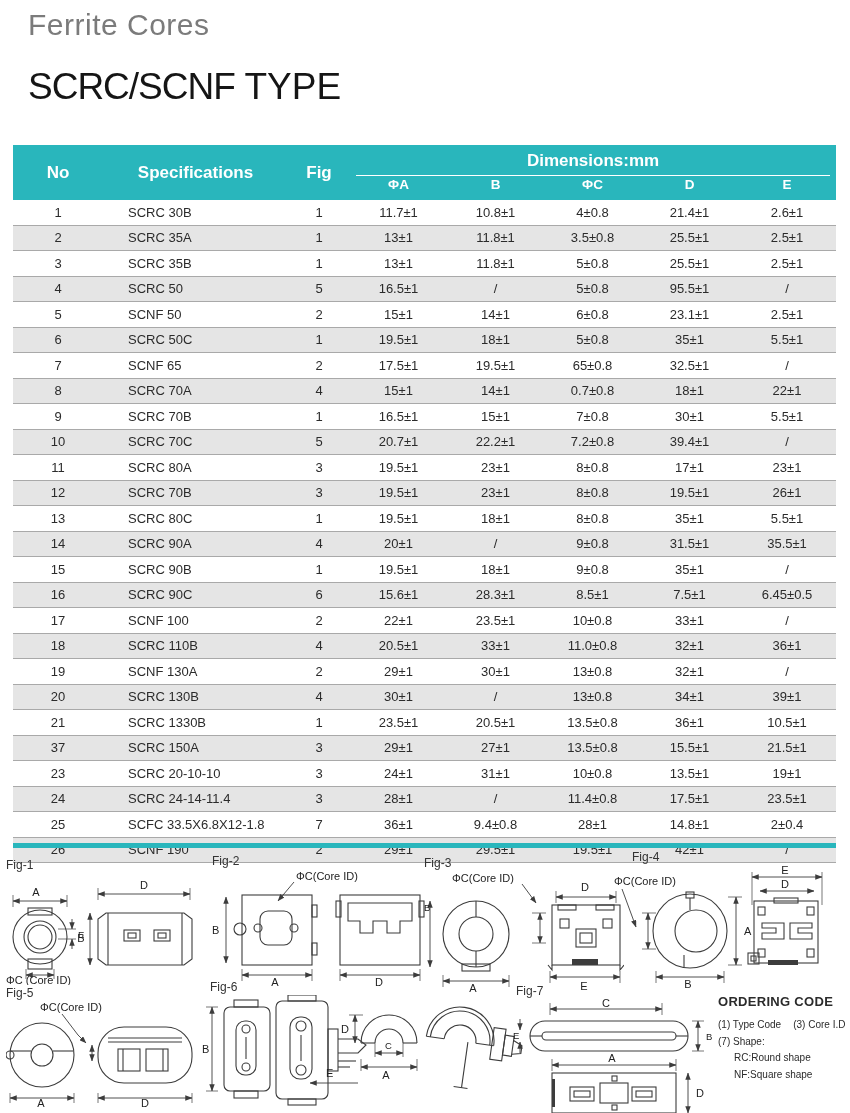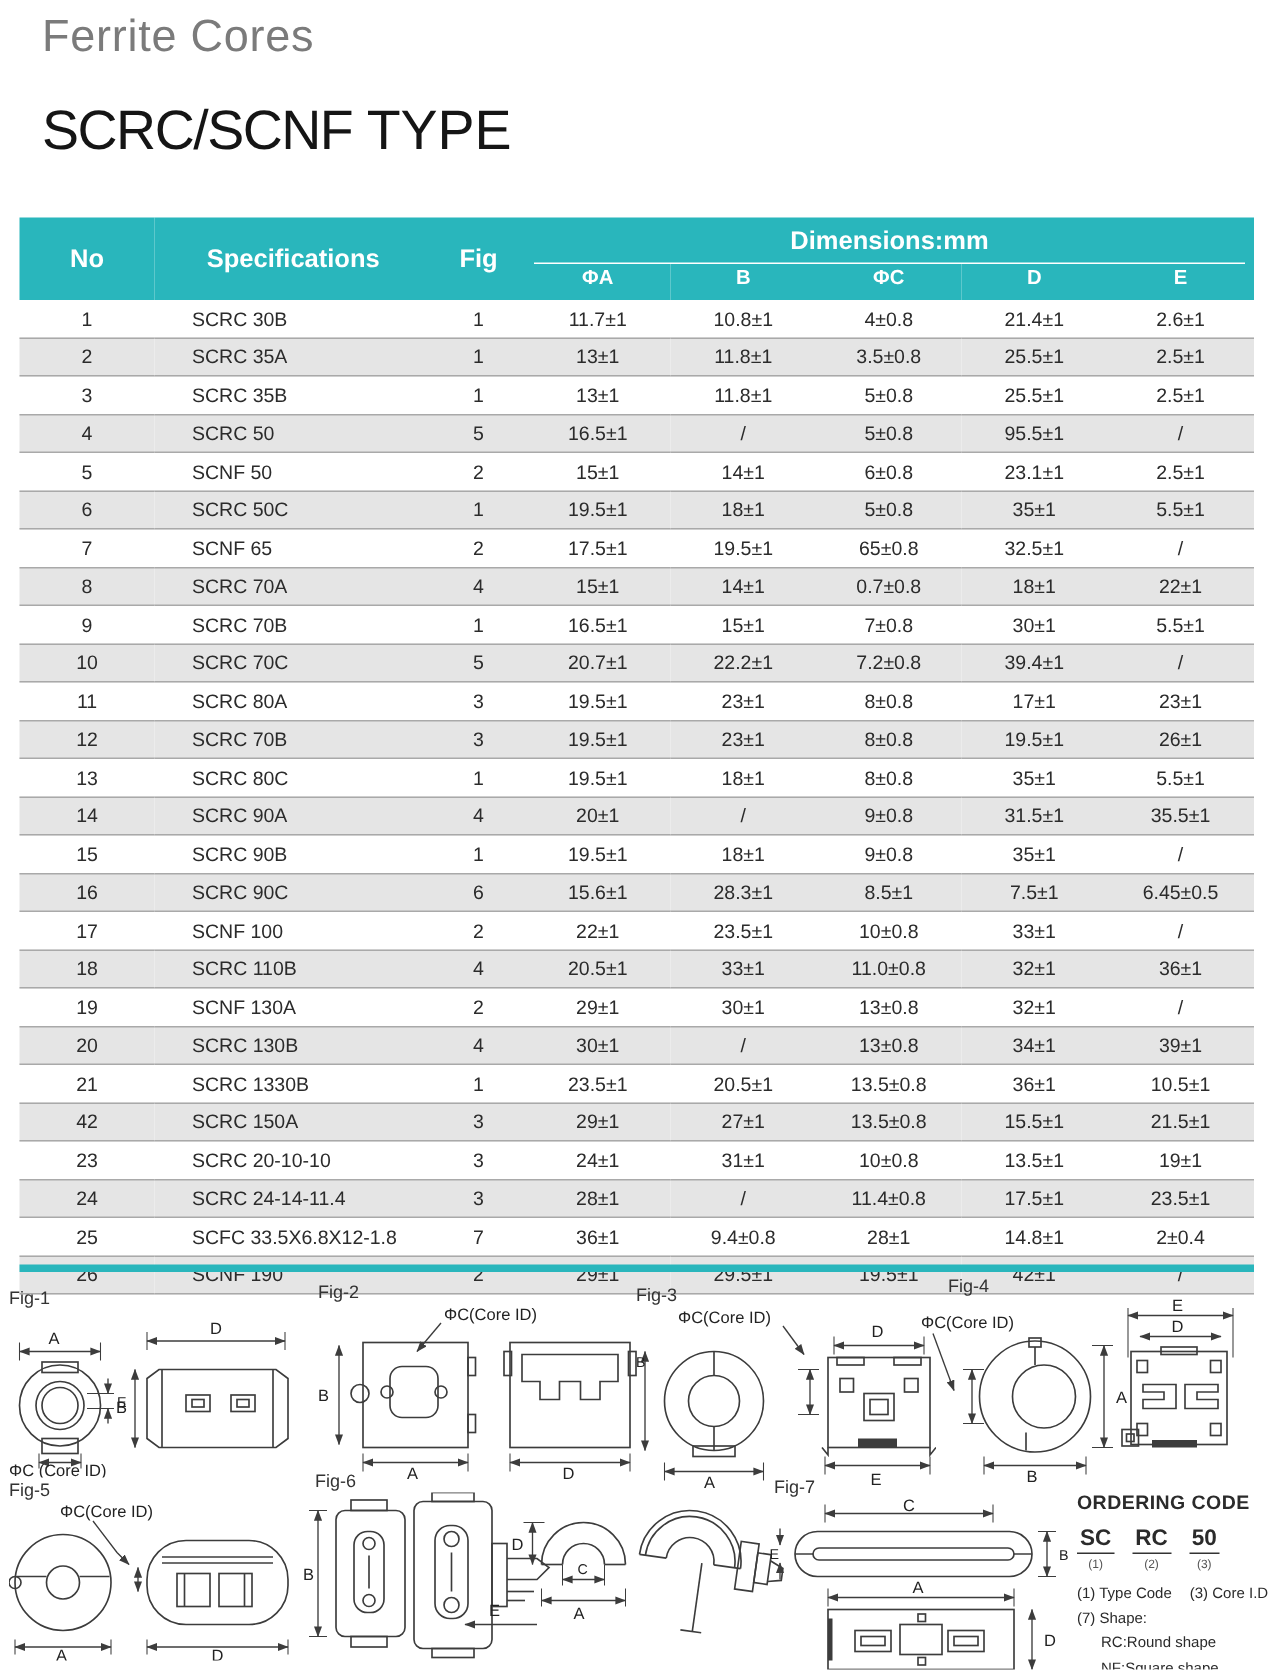--- a/index.html
+++ b/index.html
@@ -296,21 +296,21 @@
           <td>21</td>
           <td>SCRC 1330B</td>
           <td>1</td>
           <td>23.5±1</td>
           <td>20.5±1</td>
           <td>13.5±0.8</td>
           <td>36±1</td>
           <td>10.5±1</td>
         </tr>
         <tr>
-          <td>42</td>
+          <td>37</td>
           <td>SCRC 150A</td>
           <td>3</td>
           <td>29±1</td>
           <td>27±1</td>
           <td>13.5±0.8</td>
           <td>15.5±1</td>
           <td>21.5±1</td>
         </tr>
         <tr>
           <td>23</td>
@@ -648,34 +648,20 @@
         <rect x="100" y="77" width="5" height="5"></rect>
           <rect x="100" y="106" width="5" height="5"></rect>
         <line class="dim" x1="176" y1="74" x2="176" y2="114" marker-start="url(#arw)" marker-end="url(#arw)"></line>
         <text x="184" y="98">D</text>
       </g>
     </svg>
   </div>
 
   <div class="ordering">
     <div class="oc-head">ORDERING CODE</div>
-    <div class="oc-codes">
-      <span class="oc-part">
-        <span class="code">SC</span>
-        <span class="num">(1)</span>
-      </span>
-      <span class="oc-part">
-        <span class="code">RC</span>
-        <span class="num">(2)</span>
-      </span>
-      <span class="oc-part">
-        <span class="code">50</span>
-        <span class="num">(3)</span>
-      </span>
-    </div>
     <div class="oc-notes">
       <div class="oc-row">
         <span>(1) Type Code</span>
         <span>(3) Core I.D</span>
       </div>
       <div>(7) Shape:</div>
       <div class="oc-indent">RC:Round shape</div>
       <div class="oc-indent">NF:Square shape</div>
     </div>
   </div>

